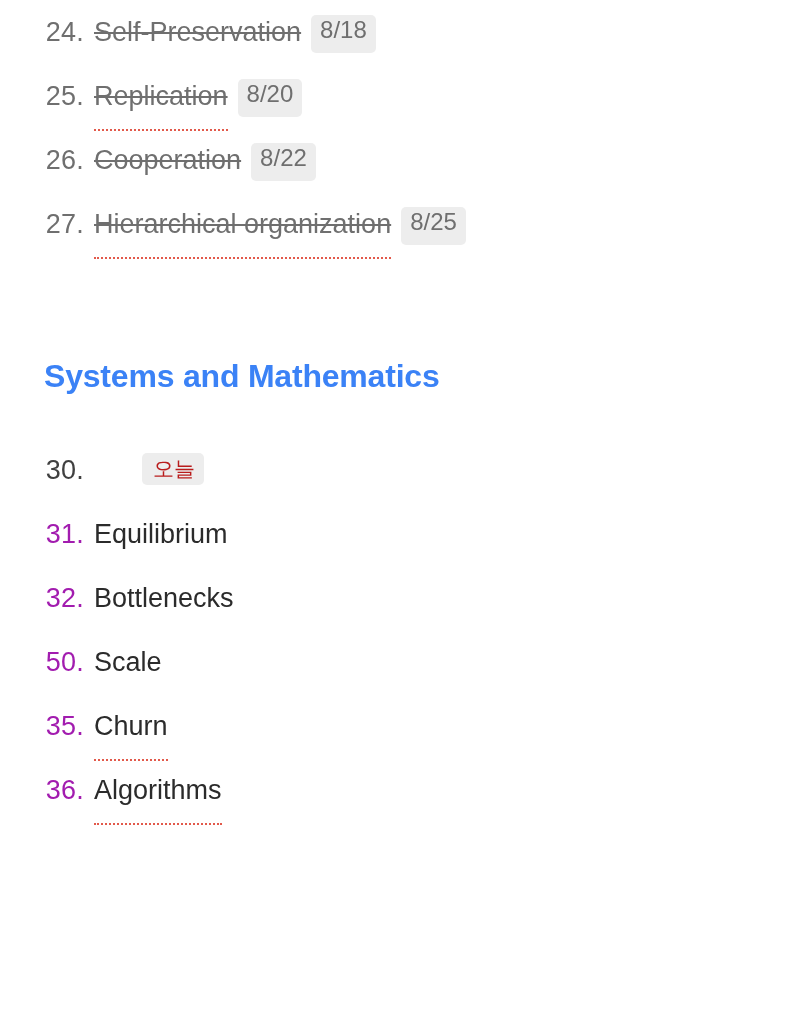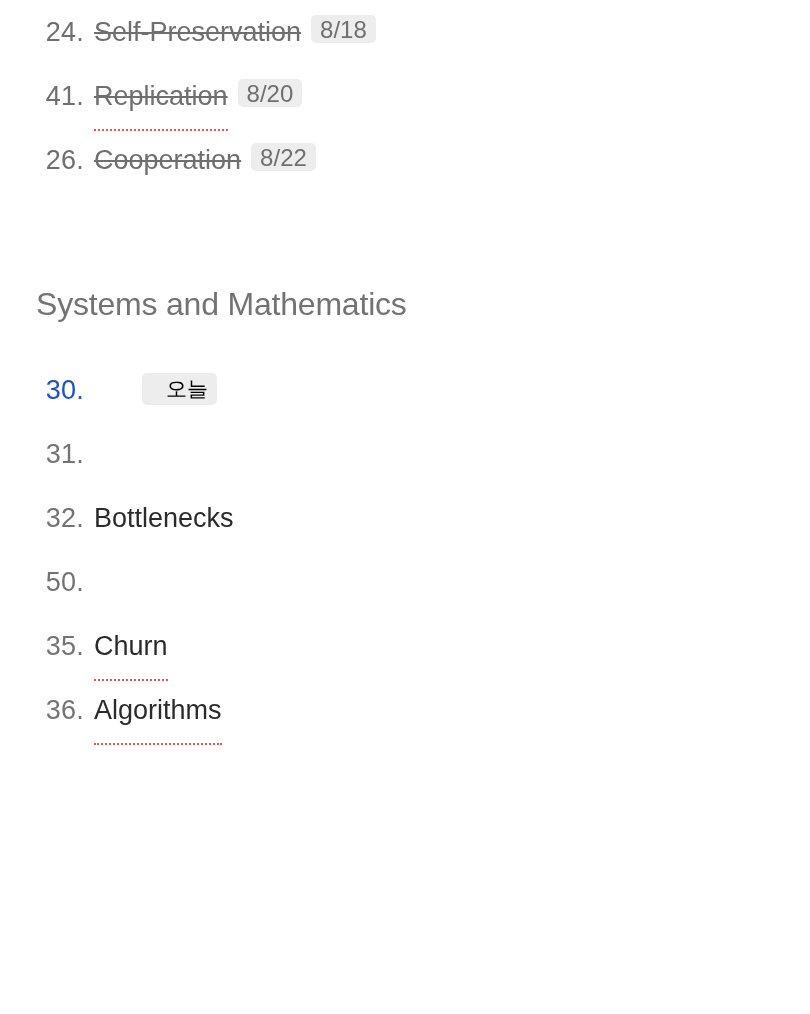--- a/index.html
+++ b/index.html
@@ -35,69 +35,69 @@
     font-size: 27px;
     line-height: 64px;
     color: #2b2b2b;
     white-space: nowrap;
   }
   .num {
     min-width: 48px;
     text-align: right;
     margin-right: 10px;
     font-size: 27px;
-    color: #737373;
+    color: #a21caf;
     letter-spacing: 0.2px;
   }
   .label {
     font-size: 27px;
     color: #2b2b2b;
     text-align: right;
   }
   .item.done .num,
   .item.done .label {
     color: #6f6f6f;
   }
   .item.done .label {
     text-decoration: line-through;
     text-decoration-thickness: 2px;
     text-decoration-color: #6f6f6f;
   }
   .item.current .num,
   .item.current .label {
-    color: #1d4ed8;
+    color: #404040;
   }
   .badge {
     display: inline-block;
     margin-left: 10px;
-    padding: 3px 9px 1px 9px;
+    padding: 3px 9px 11px 9px;
     background: #ededed;
     border-radius: 5px;
     font-size: 24px;
     color: #6f6f6f;
     line-height: 1;
     position: relative;
     top: -3px;
   }
   .badge.today {
-    color: #000000;
+    color: #b91c1c;
     font-size: 21px;
-    padding: 5px 9px 6px 24px;
+    padding: 5px 9px 6px 11px;
     margin-left: 48px;
   }
   .spell {
     border-bottom: 2px dotted #e2594b;
     padding-bottom: 1px;
   }
   .section-heading {
     padding: 0 0 0 36px;
-    margin: 0;
+    margin: 8px;
     font-size: 32px;
-    font-weight: normal;
-    color: #737373;
+    font-weight: bold;
+    color: #3b82f6;
     line-height: 1;
     letter-spacing: -0.2px;
   }
   .gap {
     height: 96px;
   }
   .heading-gap {
     height: 38px;
   }
 </style>
@@ -108,60 +108,67 @@
 
   <ul class="list">
 
     <li class="item done">
       <span class="num">24.</span>
       <span class="label">Self-Preservation</span>
       <span class="badge">8/18</span>
     </li>
 
     <li class="item done">
-      <span class="num">41.</span>
+      <span class="num">25.</span>
       <span class="label spell">Replication</span>
       <span class="badge">8/20</span>
     </li>
 
     <li class="item done">
       <span class="num">26.</span>
       <span class="label">Cooperation</span>
       <span class="badge">8/22</span>
     </li>
 
+    <li class="item done">
+      <span class="num">27.</span>
+      <span class="label spell">Hierarchical organization</span>
+      <span class="badge">8/25</span>
+    </li>
 
 
 
   </ul>
 
   <div class="gap"></div>
 
   <h2 class="section-heading">Systems and Mathematics</h2>
 
   <div class="heading-gap"></div>
 
   <ul class="list">
 
     <li class="item current">
       <span class="num">30.</span>
       <span class="badge today">오늘</span>
     </li>
 
     <li class="item">
       <span class="num">31.</span>
+      <span class="label">Equilibrium</span>
     </li>
 
     <li class="item">
       <span class="num">32.</span>
       <span class="label">Bottlenecks</span>
     </li>
 
     <li class="item">
       <span class="num">50.</span>
+      <span class="label">Scale</span>
     </li>
 
 
     <li class="item">
       <span class="num">35.</span>
       <span class="label spell">Churn</span>
     </li>
 
     <li class="item">
       <span class="num">36.</span>

